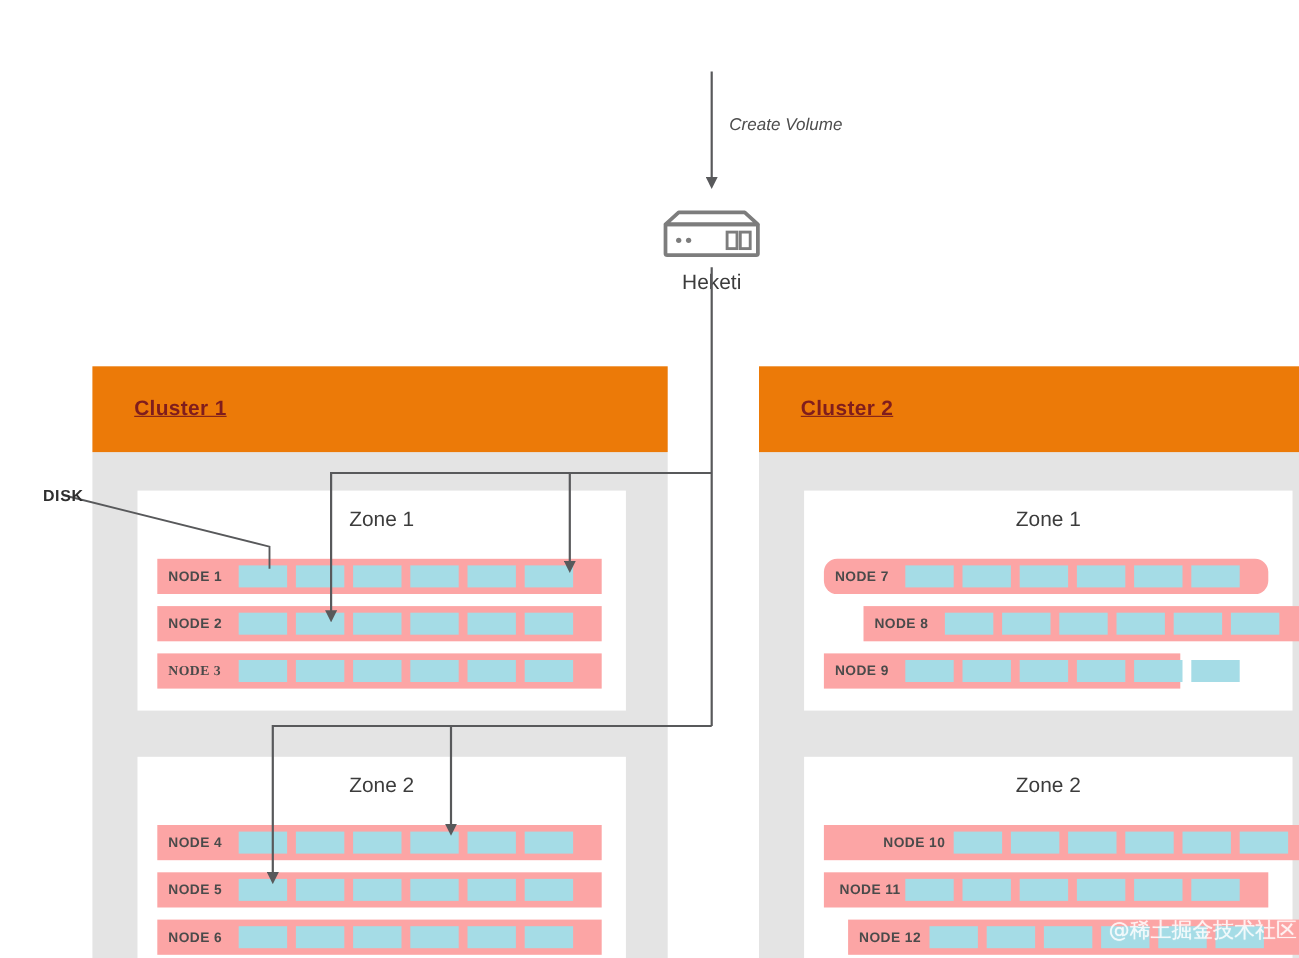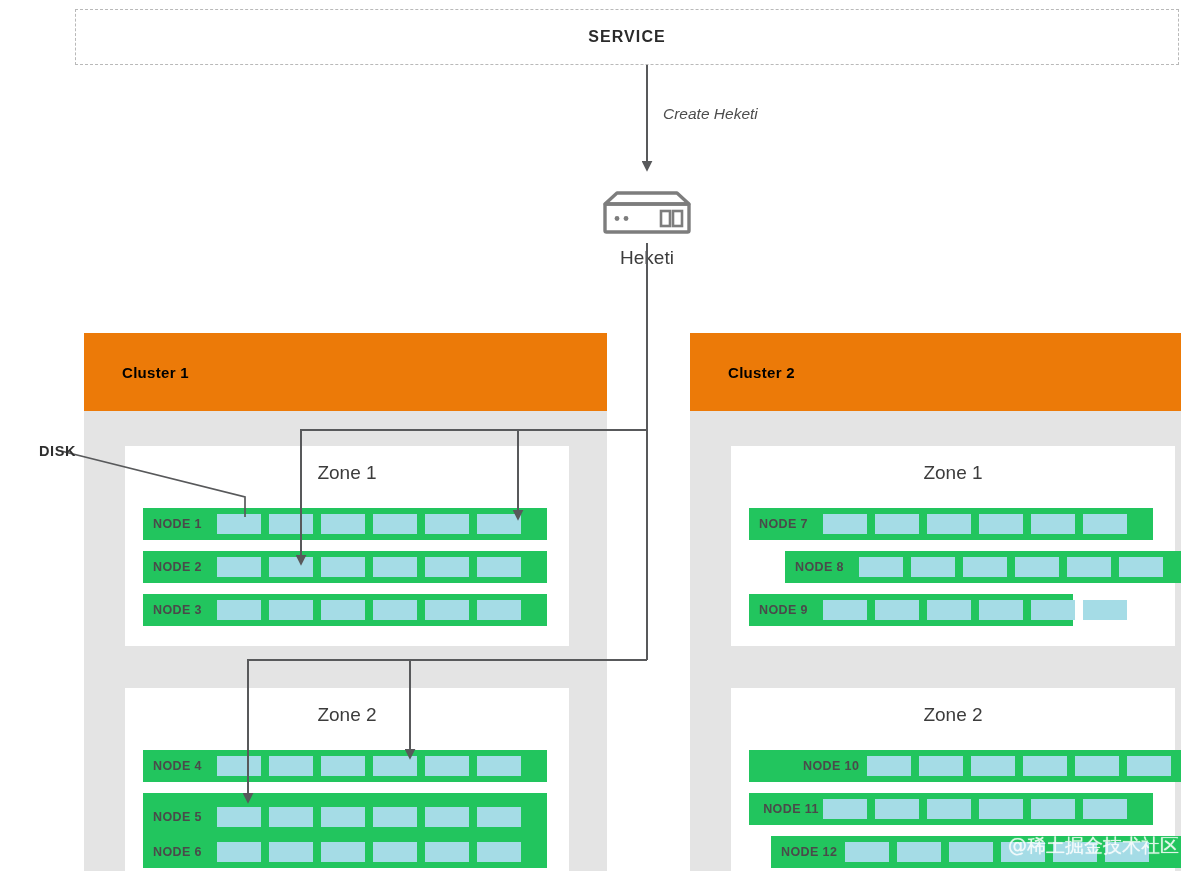--- a/index.html
+++ b/index.html
@@ -36,33 +36,33 @@
     font-size:19px;color:#3c3c3c;
   }
 
   
   .cluster{position:absolute;}
   .cluster-head{
     background:#ec7a08;width:100%;height:78px;position:relative;
   }
   .cluster-head-label{
     position:absolute;left:38px;top:50%;transform:translateY(-50%);
-    color:#000000;font-size:15px;font-weight:bold;letter-spacing:.3px;
+    color:#7f1d1d;font-size:19px;font-weight:bold;letter-spacing:.3px;text-decoration:underline;
   }
   .cluster-body{background:#e4e4e4;width:100%;}
 
   .zone{
     background:#ffffff;position:absolute;
   }
   .zone-title{
     width:100%;text-align:center;font-size:19px;color:#3c3c3c;
     position:absolute;top:16px;left:0;
   }
   .node-row{
-    position:absolute;background:#22c55e;display:flex;align-items:center;
+    position:absolute;background:#fca5a5;display:flex;align-items:center;
   }
   .node-label{
     width:74px;flex:0 0 74px;font-size:12.5px;font-weight:bold;
     color:#4a4a4a;letter-spacing:.4px;padding-left:10px;box-sizing:border-box;
   }
   .disks{display:flex;gap:8px;}
   .disk{width:44px;height:20px;background:#a5dce6;}
 
   
   .disk-callout-label{
@@ -77,25 +77,22 @@
     text-shadow:0 0 1px rgba(255,255,255,.9);
     white-space:nowrap;pointer-events:none;
     font-family:"DejaVu Sans", sans-serif;
   }
 </style>
 </head>
 <body>
 
 <div id="stage">
 
-  <div class="service-box">
-    <div class="service-label">SERVICE</div>
-  </div>
-
-  <div class="create-volume">Create Heketi</div>
+
+  <div class="create-volume">Create Volume</div>
 
   <div class="heketi-icon">
     <svg viewBox="0 0 104 45" width="104" height="45">
       <path d="M10 14 L22 3 L82 3 L94 14 Z" fill="none" stroke="#7d7d7d" stroke-width="3.4" stroke-linejoin="round"></path>
       <rect x="10" y="14" width="84" height="28" rx="1.5" fill="none" stroke="#7d7d7d" stroke-width="3.4"></rect>
       <circle cx="22" cy="28.5" r="2.4" fill="#7d7d7d"></circle>
       <circle cx="31" cy="28.5" r="2.4" fill="#7d7d7d"></circle>
       <rect x="66" y="21" width="9" height="15" fill="none" stroke="#7d7d7d" stroke-width="2.6"></rect>
       <rect x="78" y="21" width="9" height="15" fill="none" stroke="#7d7d7d" stroke-width="2.6"></rect>
     </svg>
@@ -125,21 +122,21 @@
           <div class="node-label">NODE 2</div>
           <div class="disks">
             <div class="disk"></div>
             <div class="disk"></div>
             <div class="disk"></div>
             <div class="disk"></div>
             <div class="disk"></div>
             <div class="disk"></div>
           </div>
         </div>
-        <div class="node-row" style="left:18px;top:148px;width:404px;height:32px;">
+        <div class="node-row" style="left:18px;top:148px;width:404px;height:32px;font-family:Liberation Serif, serif;">
           <div class="node-label">NODE 3</div>
           <div class="disks">
             <div class="disk"></div>
             <div class="disk"></div>
             <div class="disk"></div>
             <div class="disk"></div>
             <div class="disk"></div>
             <div class="disk"></div>
           </div>
         </div>
@@ -151,21 +148,21 @@
           <div class="node-label">NODE 4</div>
           <div class="disks">
             <div class="disk"></div>
             <div class="disk"></div>
             <div class="disk"></div>
             <div class="disk"></div>
             <div class="disk"></div>
             <div class="disk"></div>
           </div>
         </div>
-        <div class="node-row" style="left:18px;top:105px;width:404px;height:48px;">
+        <div class="node-row" style="left:18px;top:105px;width:404px;height:32px;">
           <div class="node-label">NODE 5</div>
           <div class="disks">
             <div class="disk"></div>
             <div class="disk"></div>
             <div class="disk"></div>
             <div class="disk"></div>
             <div class="disk"></div>
             <div class="disk"></div>
           </div>
         </div>
@@ -186,21 +183,21 @@
   </div>
 
   <div class="cluster" id="cluster-2" style="left:690px;top:333px;width:523px;height:538px;">
     <div class="cluster-head">
       <span class="cluster-head-label">Cluster 2</span>
     </div>
     <div class="cluster-body" style="height:460px;">
 
       <div class="zone" style="left:41px;top:113px;width:444px;height:200px;">
         <div class="zone-title">Zone 1</div>
-        <div class="node-row" style="left:18px;top:62px;width:404px;height:32px;">
+        <div class="node-row" style="left:18px;top:62px;width:404px;height:32px;border-radius:12px;">
           <div class="node-label">NODE 7</div>
           <div class="disks">
             <div class="disk"></div>
             <div class="disk"></div>
             <div class="disk"></div>
             <div class="disk"></div>
             <div class="disk"></div>
             <div class="disk"></div>
           </div>
         </div>

